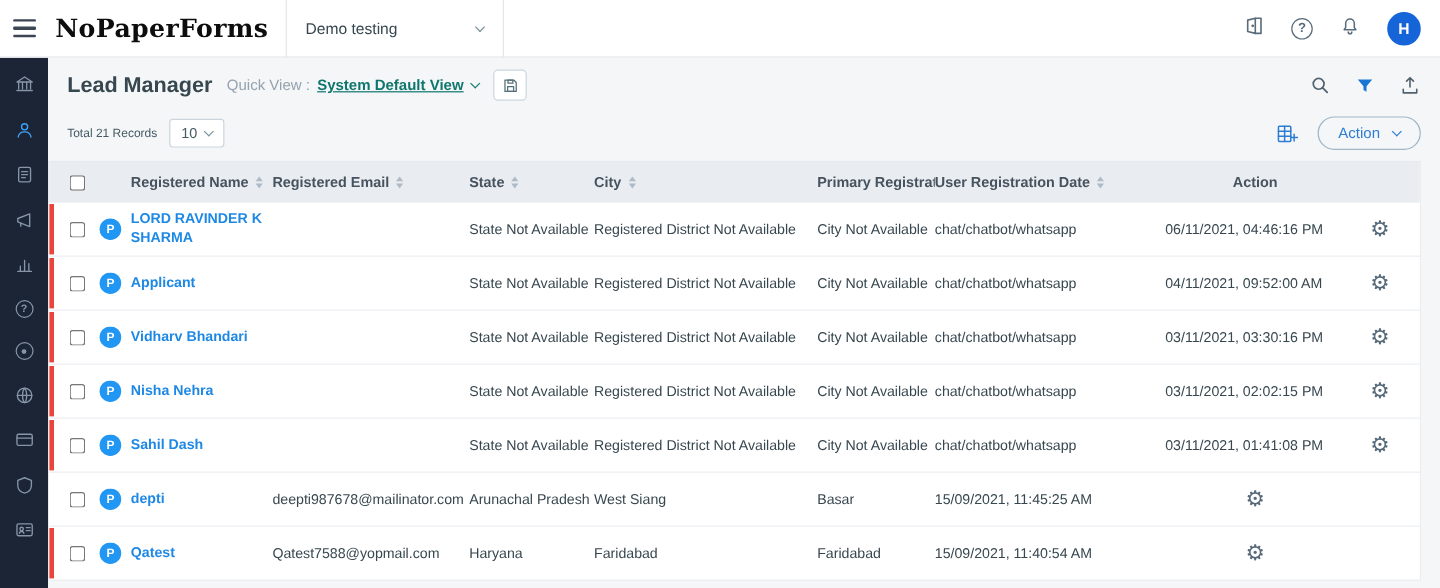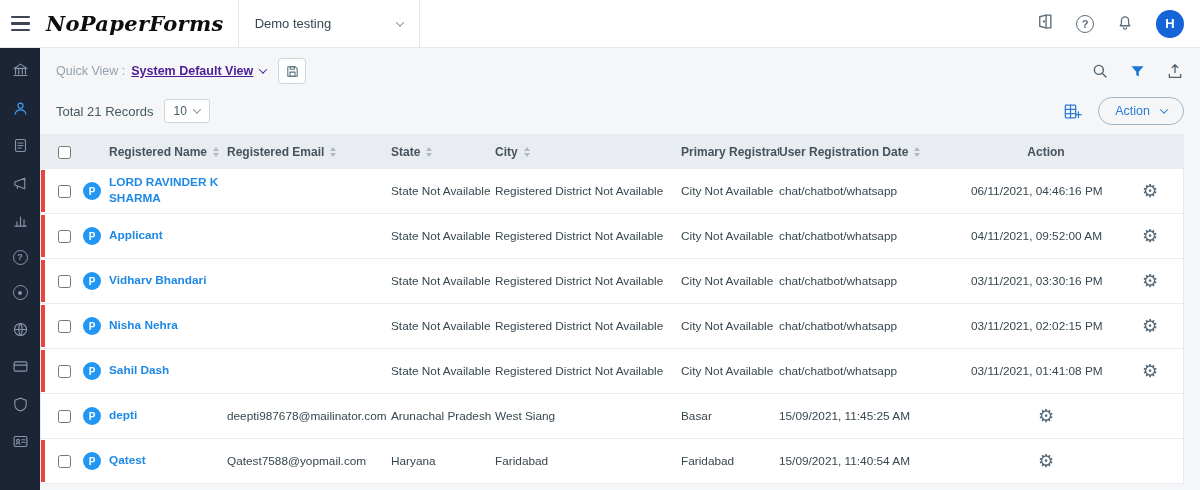--- a/index.html
+++ b/index.html
@@ -4,21 +4,21 @@
 <style>
   * { box-sizing: border-box; margin: 0; padding: 0; }
   html,body { width:1200px; height:490px; overflow:hidden; }
   body { font-family:"Liberation Sans", sans-serif; background:#f4f6f8; color:#37474f; }
 
   
   .topbar { position:absolute; top:0; left:0; width:1200px; height:48px; background:#fff;
             border-bottom:1px solid #e3e6ea; display:flex; align-items:center; z-index:5; }
   .hamburger { width:40px; display:flex; flex-direction:column; gap:4px; align-items:center; cursor:pointer; }
   .hamburger i { display:block; width:19px; height:2.4px; background:#3c4654; border-radius:1px; }
-  .logo { font-family:"DejaVu Serif", serif; font-style:italic; font-weight:bold; font-size:21px;
+  .logo { font-family:"DejaVu Serif", serif; font-weight:bold; font-size:21px;
           color:#0d0d0d; margin:0 14px 0 6px; letter-spacing:.3px; white-space:nowrap; }
   .vdiv { width:1px; height:48px; background:#e3e6ea; }
   .workspace { display:flex; align-items:center; justify-content:space-between; width:180px;
                padding:0 16px; font-size:13px; color:#37474f; cursor:pointer; }
   .spacer { flex:1; }
   .top-icons { display:flex; align-items:center; gap:22px; margin-right:16px; color:#5a6b7b; }
   .circ-q { width:18px; height:18px; border:1.6px solid currentColor; border-radius:50%;
             display:inline-flex; align-items:center; justify-content:center; font-size:11px; font-weight:bold; }
   .circ-q::after { content:"?"; }
   .avatar { width:28px; height:28px; border-radius:50%; background:#1565d8; color:#fff;
@@ -33,29 +33,29 @@
   .circ-q.small, .circ-dot { width:15px; height:15px; border:1.5px solid currentColor; border-radius:50%;
             display:inline-flex; align-items:center; justify-content:center; font-size:9px; font-weight:bold; }
   .circ-q.small::after { content:"?"; }
   .circ-dot::after { content:""; width:4px; height:4px; background:currentColor; border-radius:50%; }
 
   
   .content { position:absolute; top:48px; left:40px; right:0; bottom:0; }
   .page-head { height:46px; display:flex; align-items:center; padding:0 16px; }
   .page-title { font-size:18px; font-weight:bold; color:#37474f; margin-right:12px; }
   .qv-label { font-size:12.5px; color:#95a2ae; margin-right:6px; }
-  .qv-value { font-size:12.5px; color:#4c1d95; font-weight:bold; text-decoration:underline;
+  .qv-value { font-size:12.5px; color:#0f766e; font-weight:bold; text-decoration:underline;
               display:flex; align-items:center; cursor:pointer; }
   .save-btn { width:28px; height:26px; border:1px solid #ccd6dd; border-radius:4px; background:#fff;
               display:flex; align-items:center; justify-content:center; margin-left:12px; cursor:pointer; }
   .head-icons { display:flex; align-items:center; gap:20px; color:#5a6b7b; }
   .head-icons svg { display:block; }
 
   .toolbar-row { height:40px; display:flex; align-items:center; padding:0 16px 6px; }
-  .total { font-size:13px; color:#455a64; }
+  .total { font-size:10px; color:#455a64; }
   .pagesize { margin-left:10px; background:#fff; border:1px solid #ccd6dd; border-radius:3px;
               padding:4px 9px; font-size:12px; color:#455a64; display:flex; align-items:center; cursor:pointer; }
   .addcol { color:#2d7dd2; display:flex; cursor:pointer; margin-right:16px; }
   .action-btn { height:28px; border:1px solid #9fb6c6; border-radius:14px; background:transparent;
                 padding:0 16px; display:flex; align-items:center; gap:4px; font-size:12.5px;
                 color:#2d7dd2; cursor:pointer; }
 
   .chev { display:inline-block; width:6px; height:6px; border-right:1.6px solid currentColor;
           border-bottom:1.6px solid currentColor; transform:rotate(45deg) translate(-1px,-1px); margin-left:7px; }
 
@@ -176,20 +176,21 @@
         <rect x="3" y="5" width="18" height="14" rx="2"></rect>
         <circle cx="8.5" cy="11" r="2"></circle>
         <path d="M5.8 16c.4-1.4 1.5-2 2.7-2s2.3.6 2.7 2M14 9.5h4.5M14 13h4.5"></path>
       </svg>
   </span>
 </div>
 
 <div class="content">
 
   <div class="page-head">
+    <span class="page-title">Lead Manager</span>
     <span class="qv-label">Quick View :</span>
     <span class="qv-value">
       <span>System Default View</span>
       <span class="chev"></span>
     </span>
     <span class="save-btn">
       <svg width="15" height="15" viewBox="0 0 24 24" stroke="#546e7a" fill="none" stroke-width="1.7" stroke-linejoin="round">
         <path d="M4.5 4.5h12l3 3v12h-15z"></path>
           <rect x="8" y="13" width="8" height="6.5"></rect>
           <rect x="8.5" y="4.5" width="6.5" height="4"></rect>

